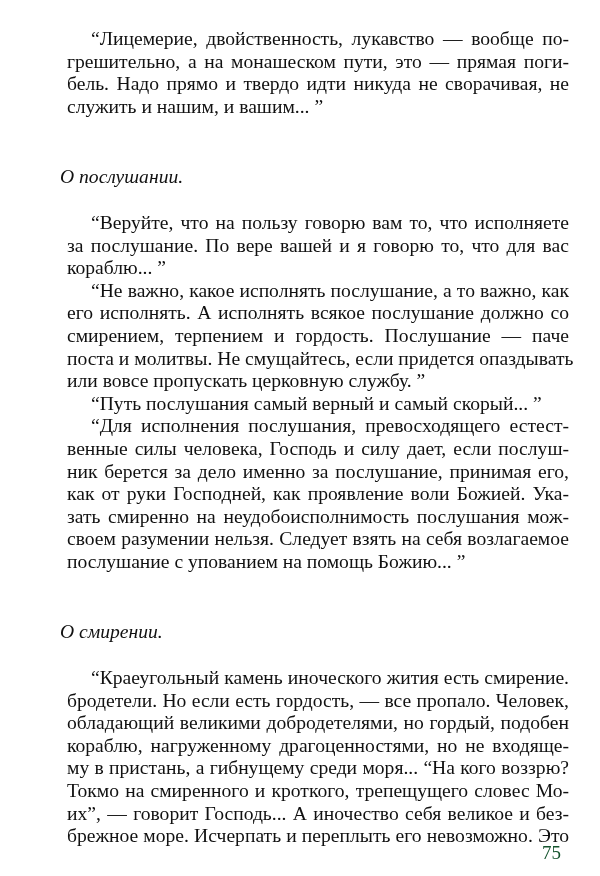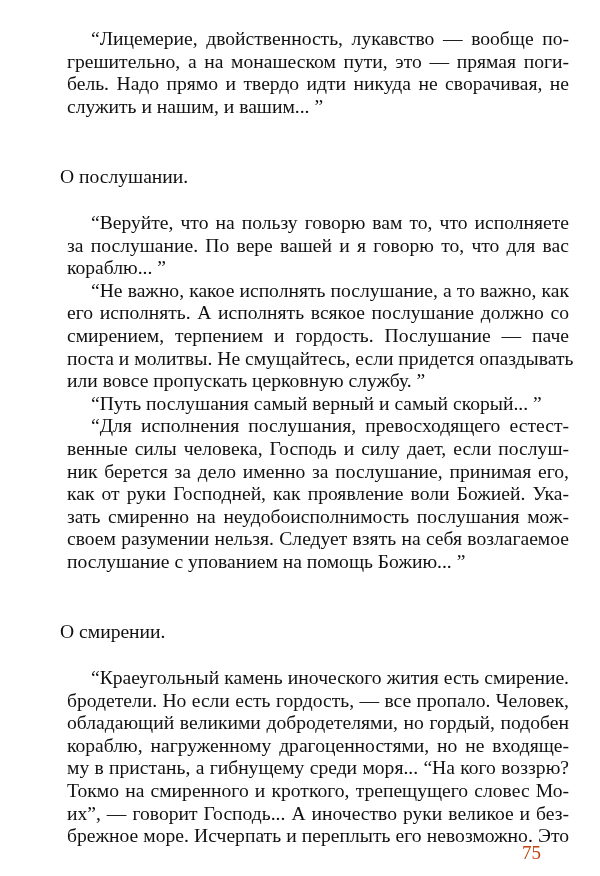--- a/index.html
+++ b/index.html
@@ -8,28 +8,28 @@
     position: absolute; left: 36px; top: 28px; width: 533px;
     font-family: "Liberation Serif", "DejaVu Serif", serif;
     color: #111111;
     font-size: 19.6px;
     line-height: 22.6px;
   }
   .line { display: block; white-space: nowrap; text-align: justify; text-align-last: justify; height: 22.6px; margin-left: 31px; }
   .line.last { text-align-last: left; }
   .line.indent { padding-left: 24px; }
   .heading {
-    padding-left: 24px; display: block; height: 22.6px;
+    font-style: italic; padding-left: 24px; display: block; height: 22.6px;
   }
   .gap2 { height: 23px; }
   .gap3 { height: 48px; }
   .page-number {
-    position: absolute; left: 522px; top: 842px;
+    position: absolute; left: 542px; top: 842px;
     font-family: "Liberation Serif", "DejaVu Serif", serif;
-    font-size: 19px; color: #c2410c;
+    font-size: 19px; color: #14532d;
   }
 </style>
 </head>
 <body>
 
 <div class="page">
 
   <div>
     <span class="line indent">“Лицемерие, двойственность, лукавство — вообще по-</span>
     <span class="line">грешительно, а на монашеском пути, это — прямая поги-</span>
@@ -72,19 +72,19 @@
   <span class="heading">О смирении.</span>
   <div class="gap2"></div>
 
   <div>
     <span class="line indent">“Краеугольный камень иноческого жития есть смирение.</span>
     <span class="line">бродетели. Но если есть гордость, — все пропало. Человек,</span>
     <span class="line">обладающий великими добродетелями, но гордый, подобен</span>
     <span class="line">кораблю, нагруженному драгоценностями, но не входяще-</span>
     <span class="line">му в пристань, а гибнущему среди моря... “На кого воззрю?</span>
     <span class="line">Токмо на смиренного и кроткого, трепещущего словес Мо-</span>
-    <span class="line">их”, — говорит Господь... А иночество руки великое и без-</span>
+    <span class="line">их”, — говорит Господь... А иночество себя великое и без-</span>
     <span class="line">брежное море. Исчерпать и переплыть его невозможно. Это</span>
 
   </div>
 </div>
 
 <div class="page-number">75</div>
 
 </body></html>

